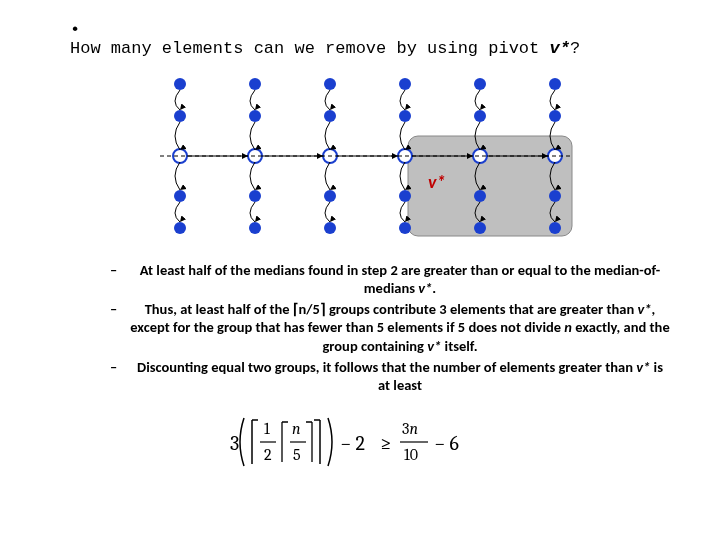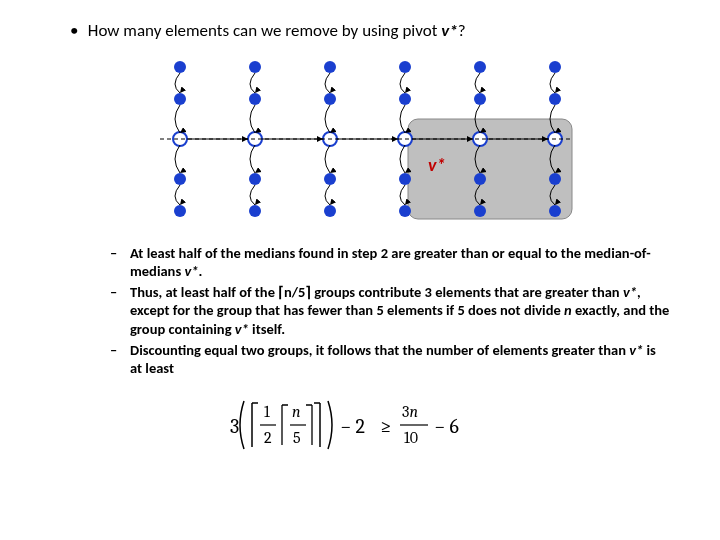--- a/index.html
+++ b/index.html
@@ -12,20 +12,21 @@
     font-size: 17px;
     color: #000;
     position: relative;
   }
   .slide {
     padding: 20px 50px 20px 50px;
   }
   .bullet-main {
     margin-left: 20px;
     margin-bottom: 8px;
+    font-family: Liberation Mono, monospace;
   }
   .bullet-main .dot {
     display: inline-block;
     width: 14px;
     vertical-align: top;
   }
   .bullet-main .txt {
     display: inline-block;
     width: 580px;
     vertical-align: top;
@@ -46,20 +47,21 @@
   .sub-bullets .row {
     display: flex;
     margin-bottom: 3px;
   }
   .sub-bullets .dash {
     width: 20px;
     flex-shrink: 0;
   }
   .sub-bullets .body {
     flex: 1;
+    text-align: center;
   }
   .ital { font-style: italic; font-weight: 600; }
   .formula-wrap {
     text-align: center;
     margin-top: 18px;
   }
   .formula {
     display: inline-block;
   }
   .ceil {

